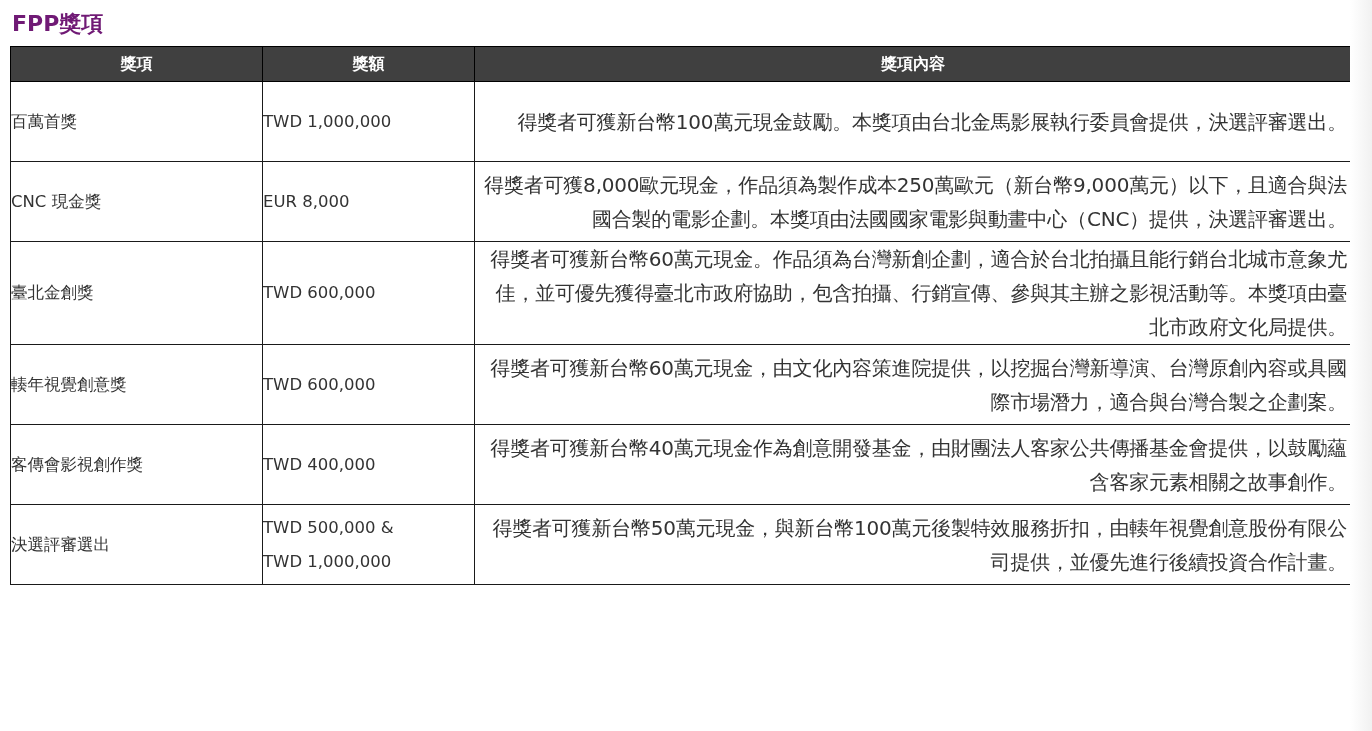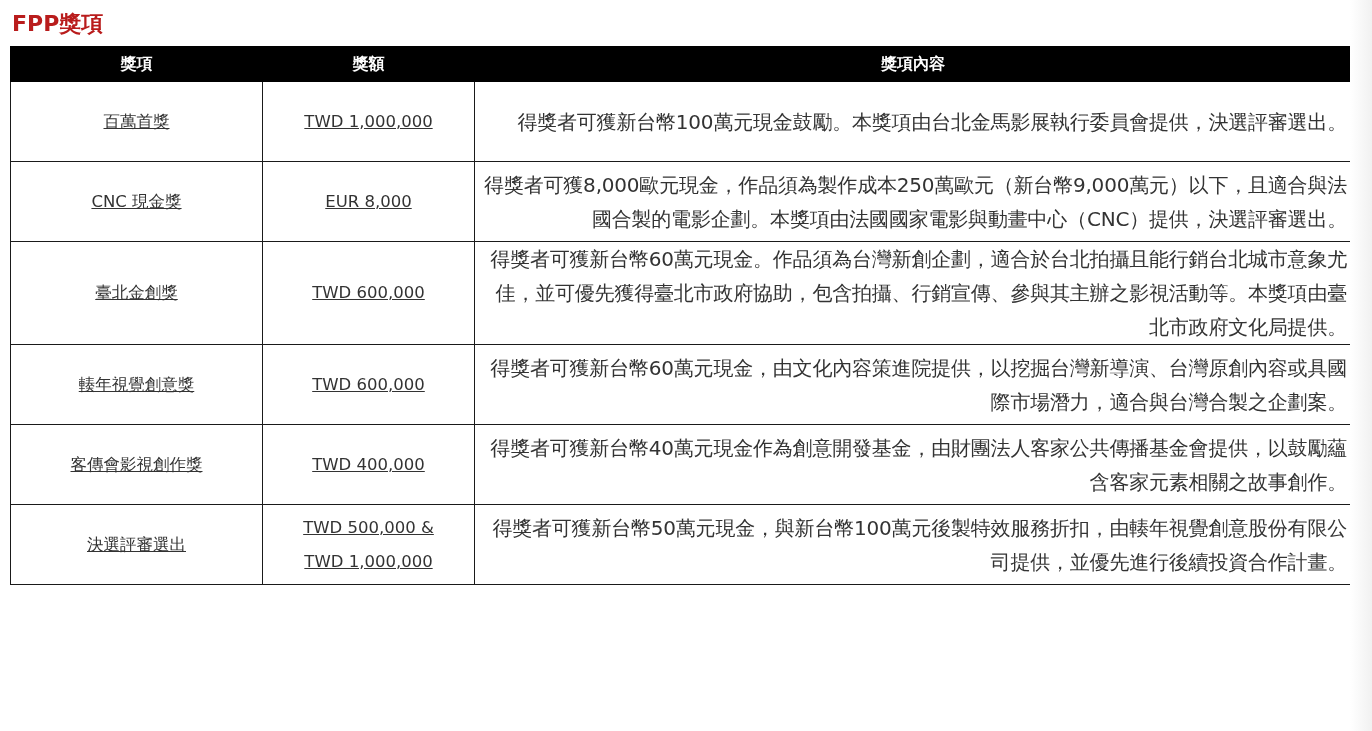--- a/index.html
+++ b/index.html
@@ -25,53 +25,51 @@
     background: linear-gradient(to right, #ffffff, #f1f1f1);
   }
   .title {
     position: absolute;
     left: 12px;
     top: 8px;
     margin: 0;
     font-size: 22px;
     font-weight: bold;
     line-height: 32px;
-    color: #b91c1c;
+    color: #701a75;
     letter-spacing: 0px;
   }
   table.awards {
     position: absolute;
     left: 10px;
     top: 46px;
     width: 1341px;
     border-collapse: collapse;
     table-layout: fixed;
     font-size: 16.5px;
     color: #333333;
   }
   table.awards th {
-    background: #000000;
+    background: #404040;
     color: #ffffff;
     font-weight: bold;
     height: 34px;
     padding: 0;
     text-align: center;
     font-size: 16px;
     border: 1px solid #000000;
   }
   table.awards td {
     border: 1px solid #1a1a1a;
     height: 79px;
     padding: 0;
     vertical-align: middle;
   }
   td.name, td.amount {
-    text-align: center;
     line-height: 34px;
-    text-decoration: underline;
   }
   td.desc {
     text-align: right;
     padding: 0 4px 0 3px !important;
     line-height: 34px;
     font-size: 20px;
     letter-spacing: -0.2px;
   }
   .amount-line { display: block; }
 </style>

